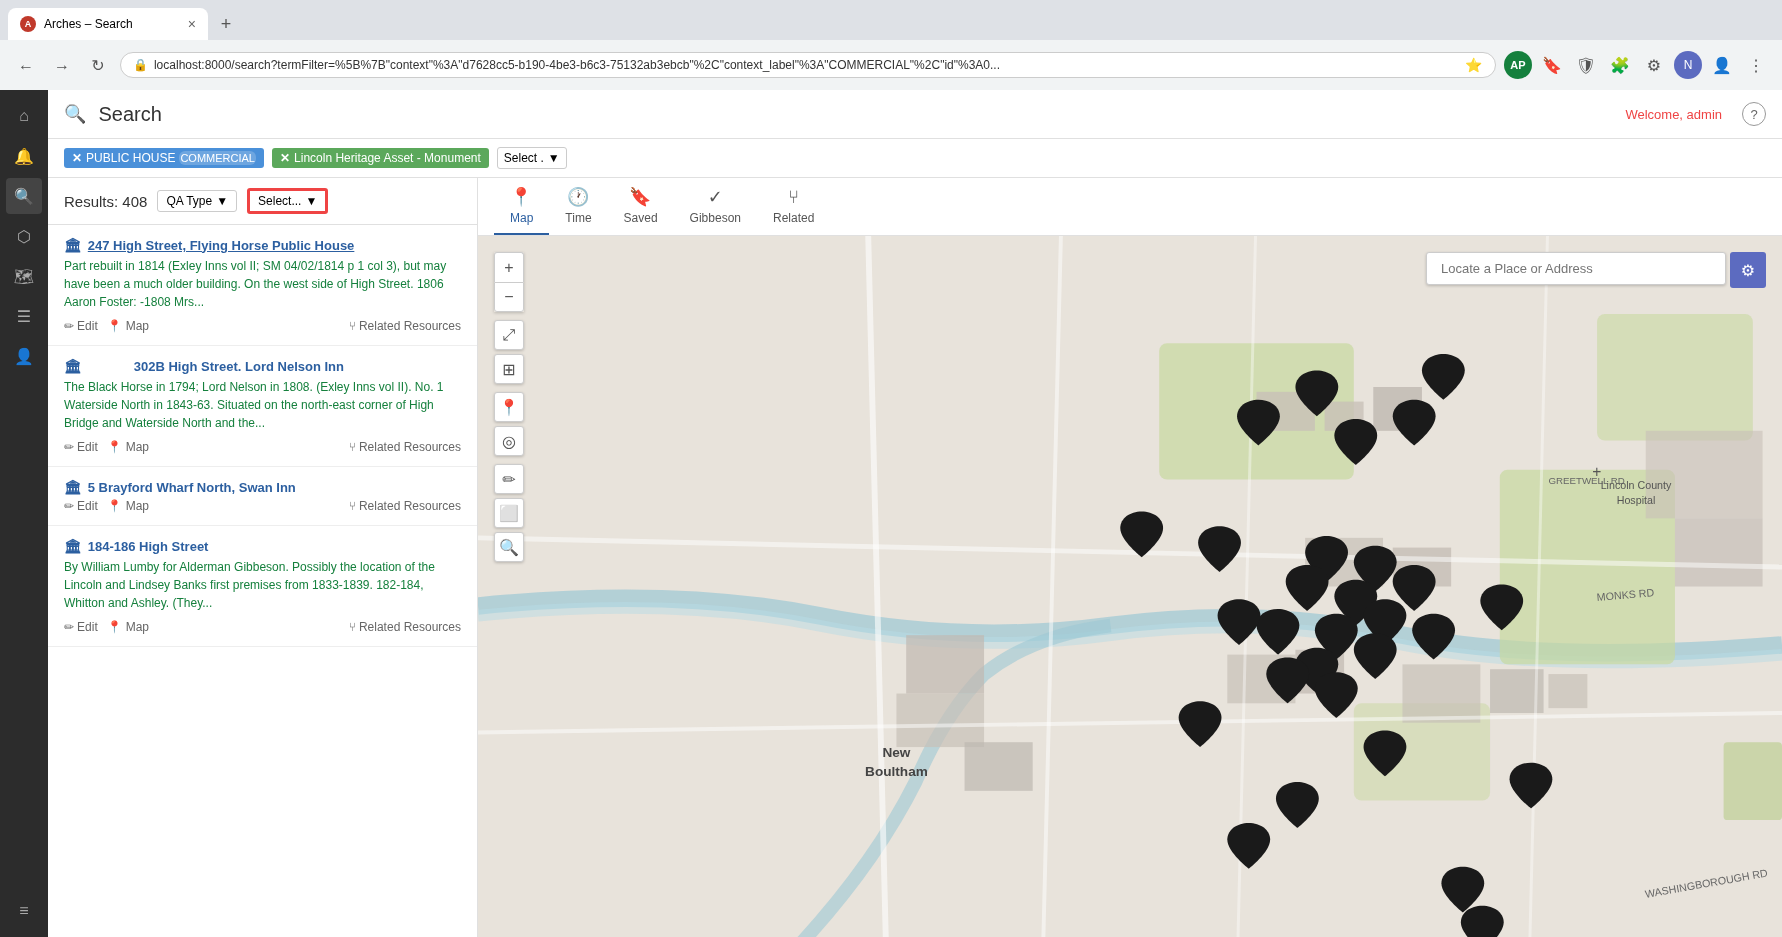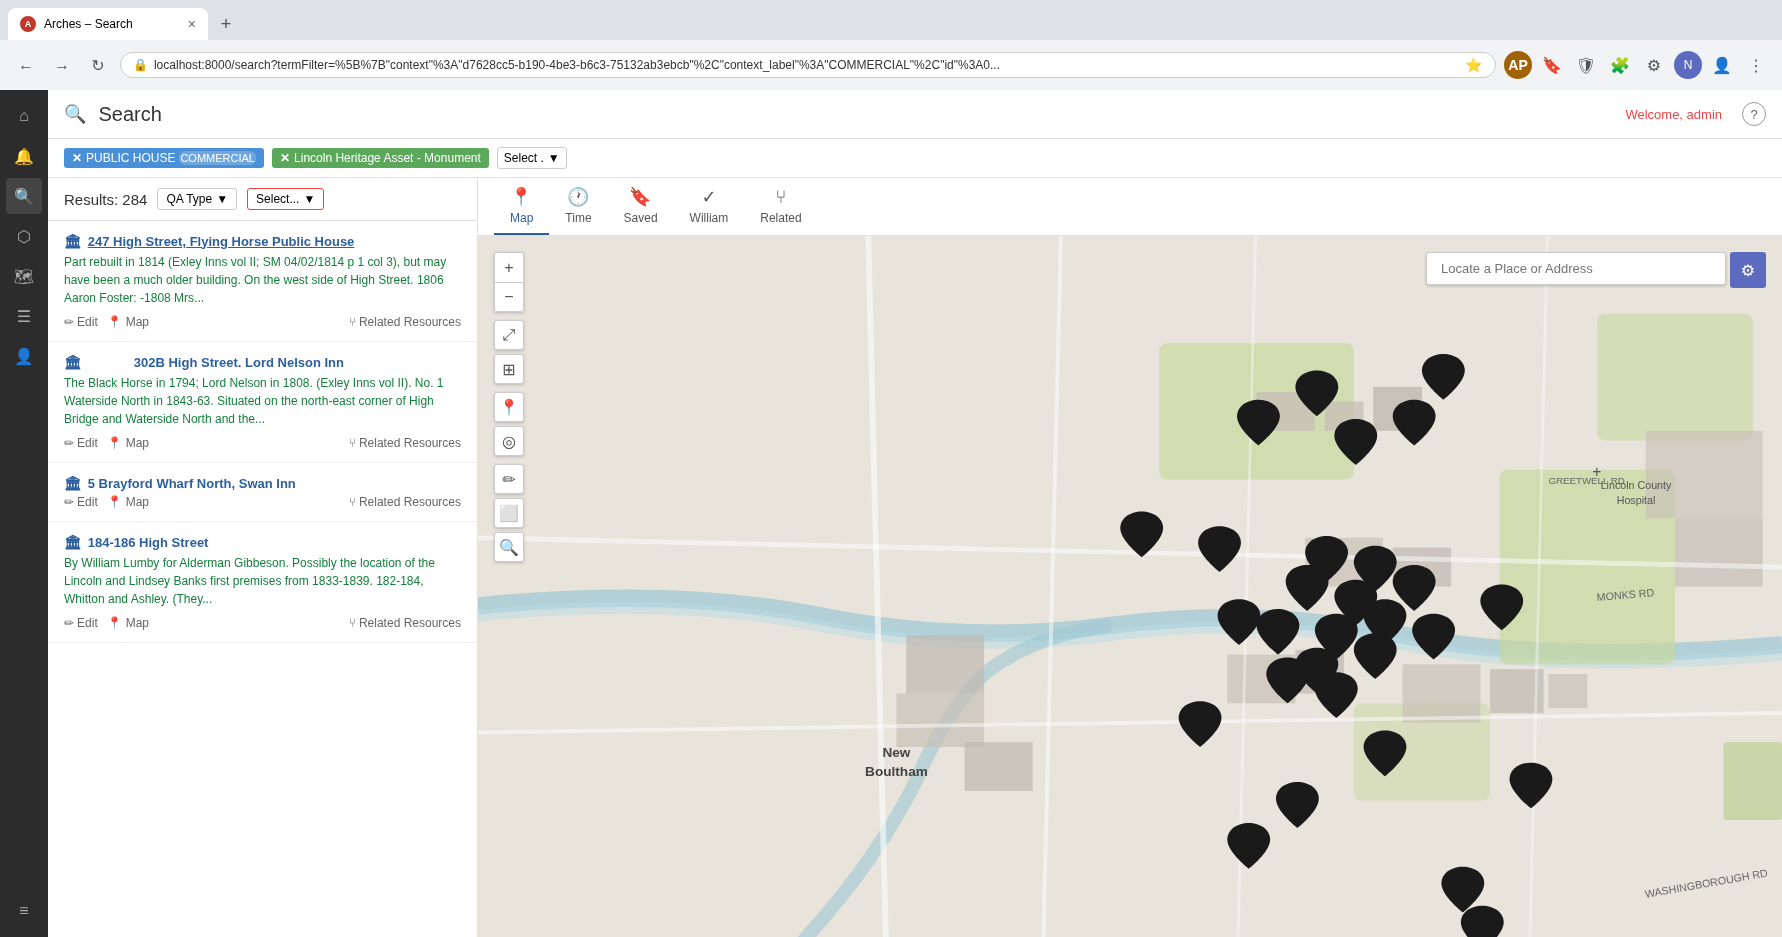--- a/index.html
+++ b/index.html
@@ -48,21 +48,21 @@
     .filter-dropdown { background: white; border: 1px solid #ccc; border-radius: 3px; padding: 3px 6px; font-size: 12px; cursor: pointer; display: flex; align-items: center; gap: 4px; }
 
     
     .content-area { display: flex; flex: 1; overflow: hidden; }
 
     
     .results-panel { width: 430px; display: flex; flex-direction: column; background: white; border-right: 1px solid #e0e0e0; overflow: hidden; }
     .results-header { padding: 10px 16px; border-bottom: 1px solid #e0e0e0; display: flex; align-items: center; gap: 10px; }
     .results-count { font-size: 15px; color: #333; font-weight: normal; }
     .qa-type-btn { background: white; border: 1px solid #ccc; border-radius: 3px; padding: 3px 8px; font-size: 12px; cursor: pointer; display: flex; align-items: center; gap: 4px; }
-    .select-btn { background: white; border: 1px solid #ef4444; border-radius: 3px; padding: 3px 8px; font-size: 12px; cursor: pointer; display: flex; align-items: center; gap: 4px; }
+    .select-btn { background: white; border: 3px solid #ef4444; border-radius: 3px; padding: 3px 8px; font-size: 12px; cursor: pointer; display: flex; align-items: center; gap: 4px; }
     .results-list { flex: 1; overflow-y: auto; }
     .result-item { padding: 12px 16px; border-bottom: 1px solid #eee; }
     .result-title { color: #2c5fa0; font-size: 13px; font-weight: bold; margin-bottom: 4px; display: flex; align-items: center; gap: 6px; }
     .result-icon { color: #2c5fa0; font-size: 14px; }
     .result-desc { font-size: 12px; color: #15803d; line-height: 1.5; margin-bottom: 8px; }
     .result-actions { display: flex; align-items: center; gap: 10px; font-size: 12px; }
     .result-link { color: #666; cursor: pointer; display: flex; align-items: center; gap: 3px; }
     .related-link { margin-left: auto; color: #666; cursor: pointer; display: flex; align-items: center; gap: 3px; }
 
     
@@ -106,21 +106,21 @@
   <div class="nav-bar">
     <div class="nav-btn">←</div>
     <div class="nav-btn">→</div>
     <div class="nav-btn">↻</div>
     <div class="address-bar">
       <span style="color:#555;font-size:12px;">🔒</span>
       <span class="address-text">localhost:8000/search?termFilter=%5B%7B"context"%3A"d7628cc5-b190-4be3-b6c3-75132ab3ebcb"%2C"context_label"%3A"COMMERCIAL"%2C"id"%3A0...</span>
       <span style="color:#888;font-size:14px;">⭐</span>
     </div>
     <div class="nav-icons">
-      <div class="nav-icon" style="width:28px;height:28px;background:#a16207;border-radius:50%;color:white;font-size:14px;font-weight:bold;">AP</div>
+      <div class="nav-icon" style="width:28px;height:28px;background:#15803d;border-radius:50%;color:white;font-size:11px;font-weight:bold;">AP</div>
       <div class="nav-icon" style="font-size:16px;">🔖</div>
       <div class="nav-icon" style="font-size:16px;">🛡</div>
       <div class="nav-icon" style="font-size:16px;">🧩</div>
       <div class="nav-icon" style="font-size:16px;">⚙</div>
       <div class="profile-icon">N</div>
       <div class="nav-icon" style="font-size:16px;">👤</div>
       <div class="nav-btn">⋮</div>
     </div>
   </div>
 </div>
@@ -160,21 +160,21 @@
       <div class="filter-dropdown">
         <span>Select .</span>
         <span>▼</span>
       </div>
     </div>
 
     <div class="content-area">
 
       <div class="results-panel">
         <div class="results-header">
-          <span class="results-count">Results: 284</span>
+          <span class="results-count">Results: 408</span>
           <div class="qa-type-btn">
             <span>QA Type</span>
             <span>▼</span>
           </div>
           <div class="select-btn">
             <span>Select...</span>
             <span>▼</span>
           </div>
         </div>
 
@@ -280,21 +280,21 @@
           <div class="map-tab">
             <span class="map-tab-icon">🕐</span>
             <span>Time</span>
           </div>
           <div class="map-tab">
             <span class="map-tab-icon">🔖</span>
             <span>Saved</span>
           </div>
           <div class="map-tab">
             <span class="map-tab-icon">✓</span>
-            <span>William</span>
+            <span>Gibbeson</span>
           </div>
           <div class="map-tab">
             <span class="map-tab-icon">⑂</span>
             <span>Related</span>
           </div>
         </div>
 
         <div class="map-container">
 
           

